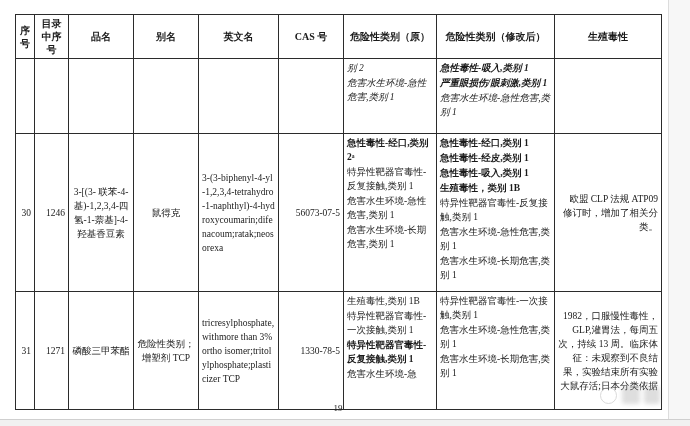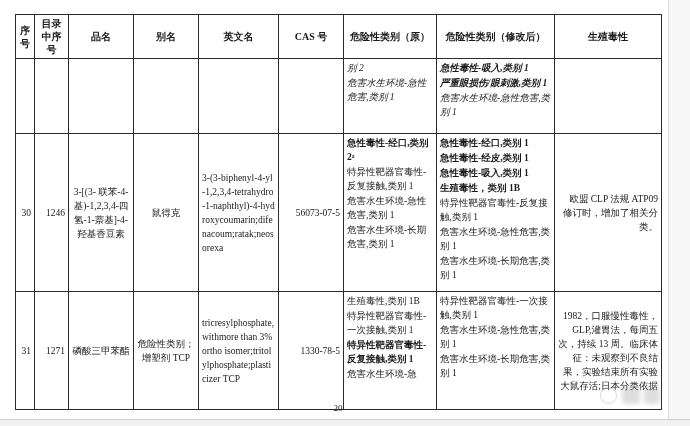--- a/index.html
+++ b/index.html
@@ -142,21 +142,21 @@
           <td class="hazard">
             <div class="hz">特异性靶器官毒性-一次接触,类别 1</div>
             <div class="hz">危害水生环境-急性危害,类别 1</div>
             <div class="hz">危害水生环境-长期危害,类别 1</div>
           </td>
           <td class="reason">1982，口服慢性毒性，GLP,灌胃法，每周五次，持续 13 周。临床体征：未观察到不良结果，实验结束所有实验大鼠存活;日本分类依据</td>
         </tr>
       </tbody>
   </table>
 
-  <div class="page-number">20</div>
+  <div class="page-number">19</div>
 
   <div class="watermark">
     <div class="wm-circle"></div>
     <div class="wm-blob1"></div>
     <div class="wm-blob2"></div>
   </div>
 
   <div class="edge-right"></div>
   <div class="edge-bottom"></div>
 </div>

